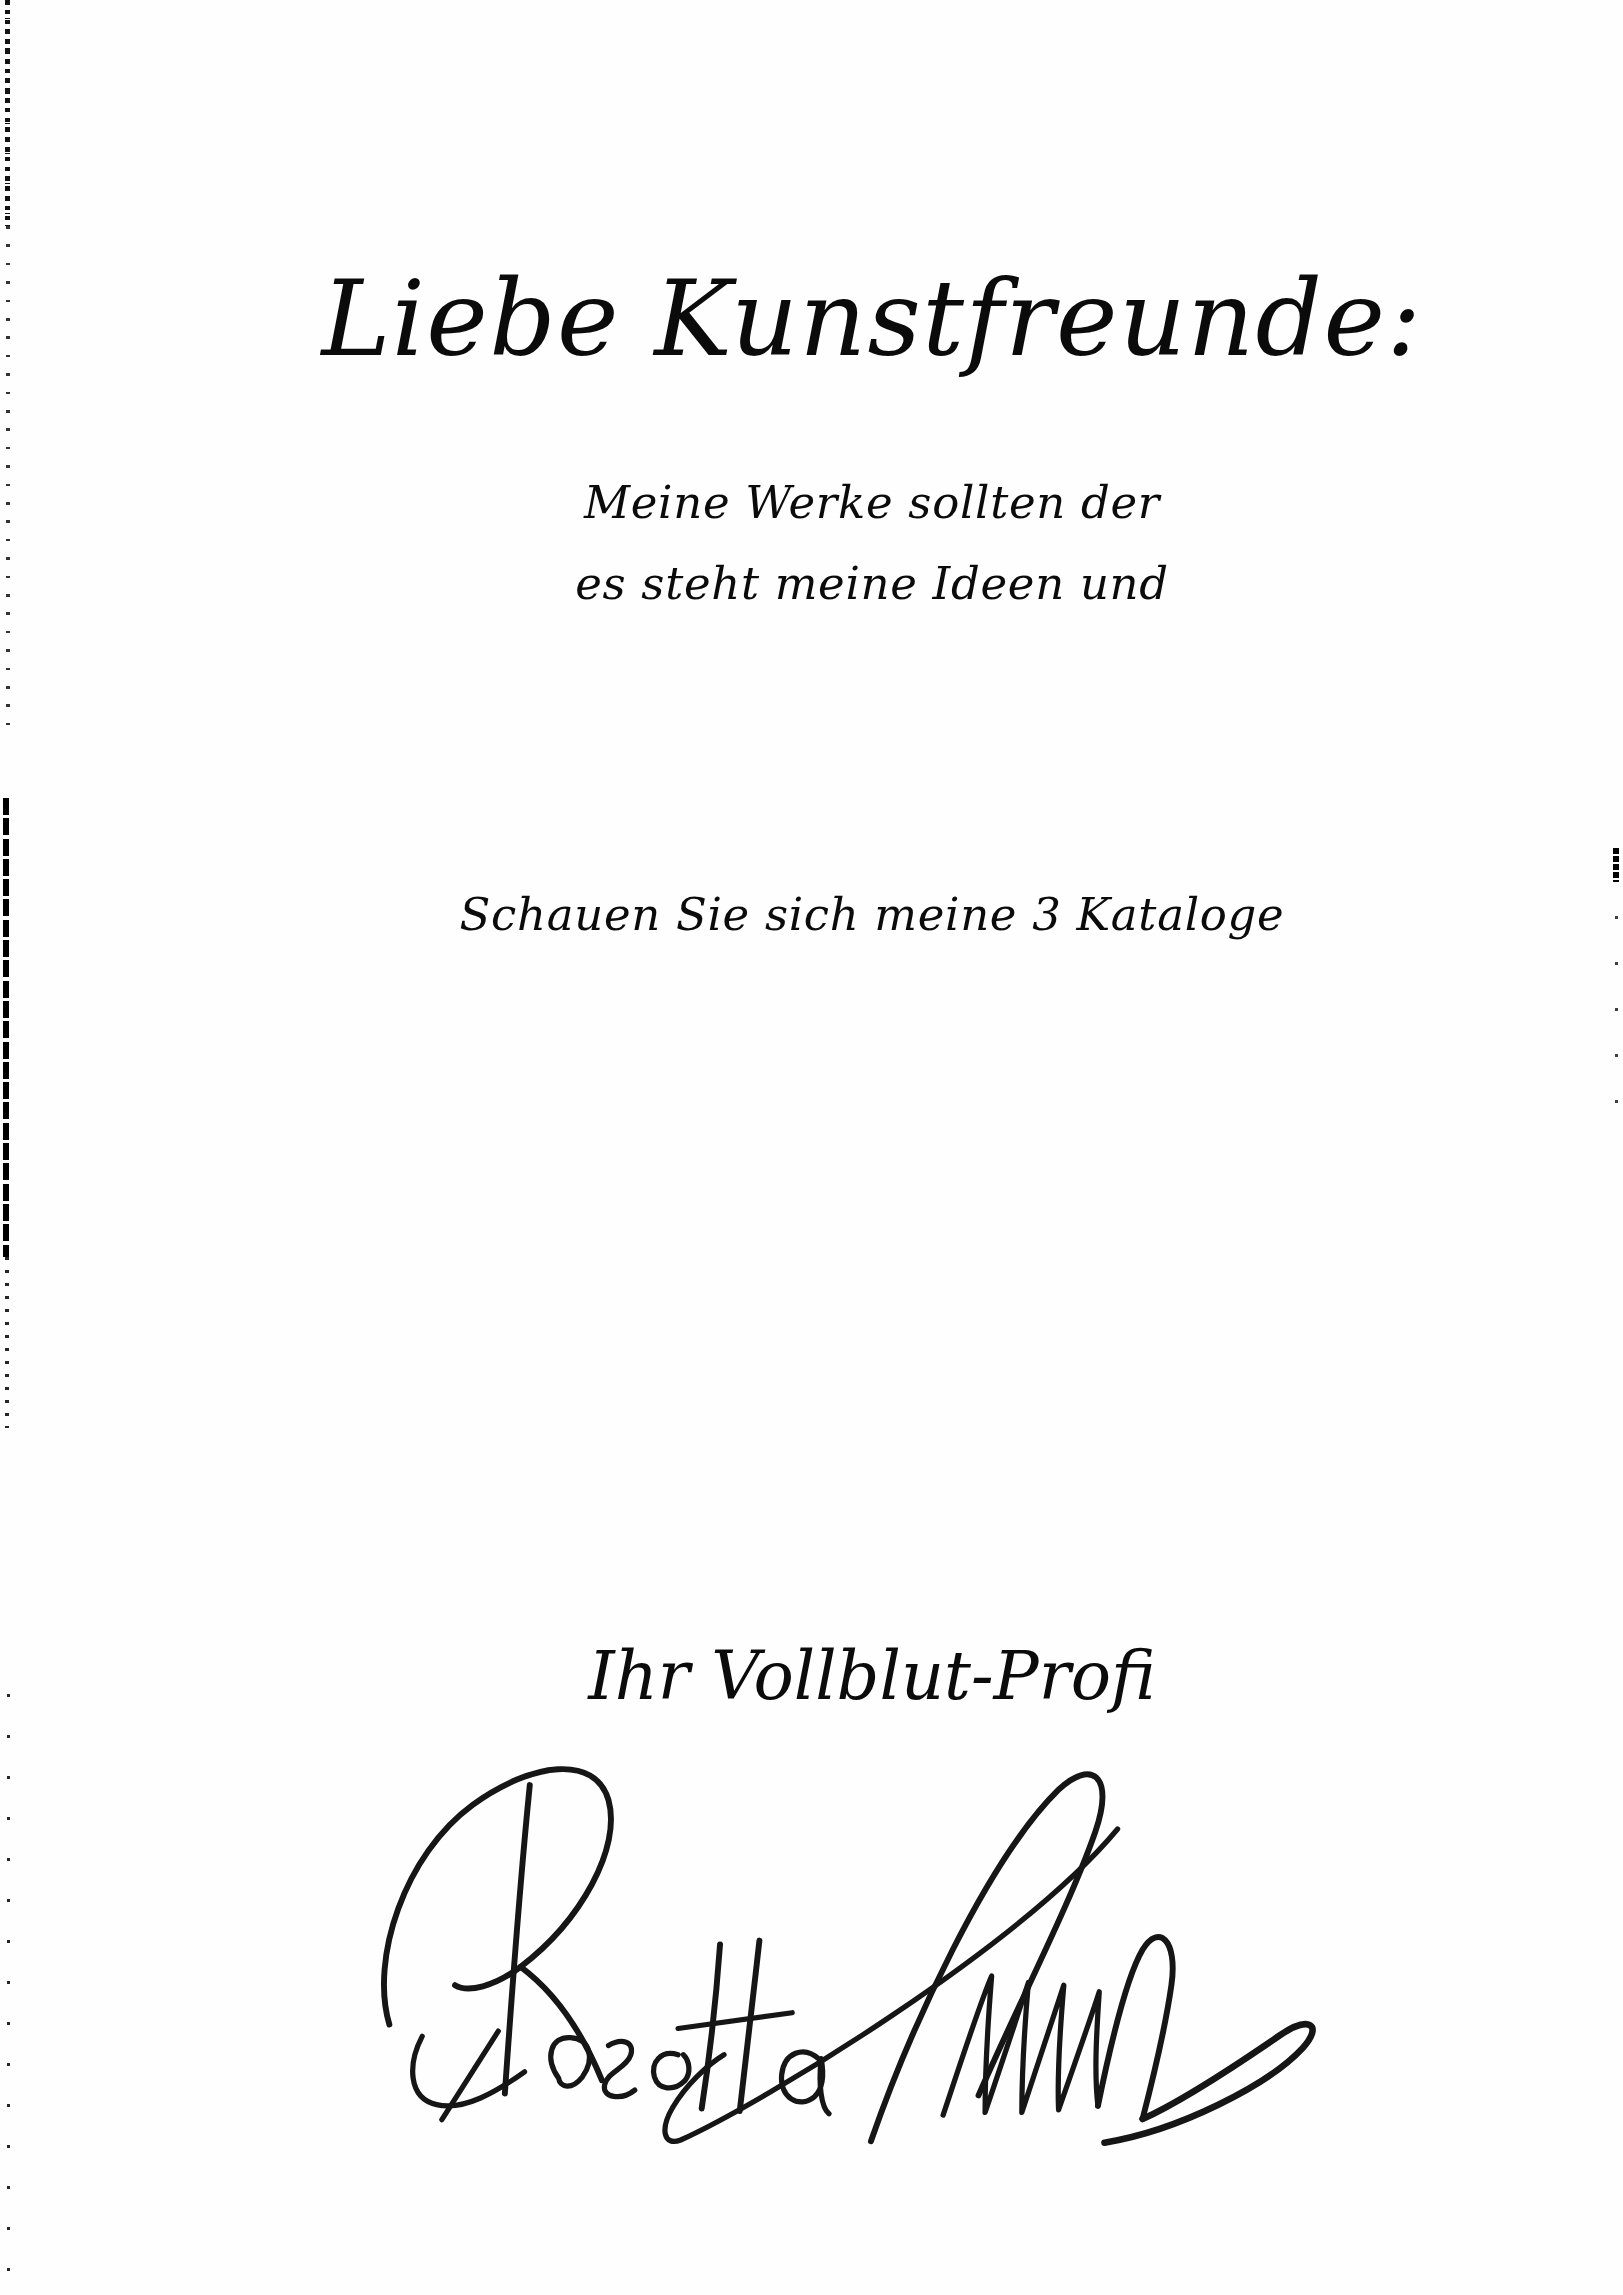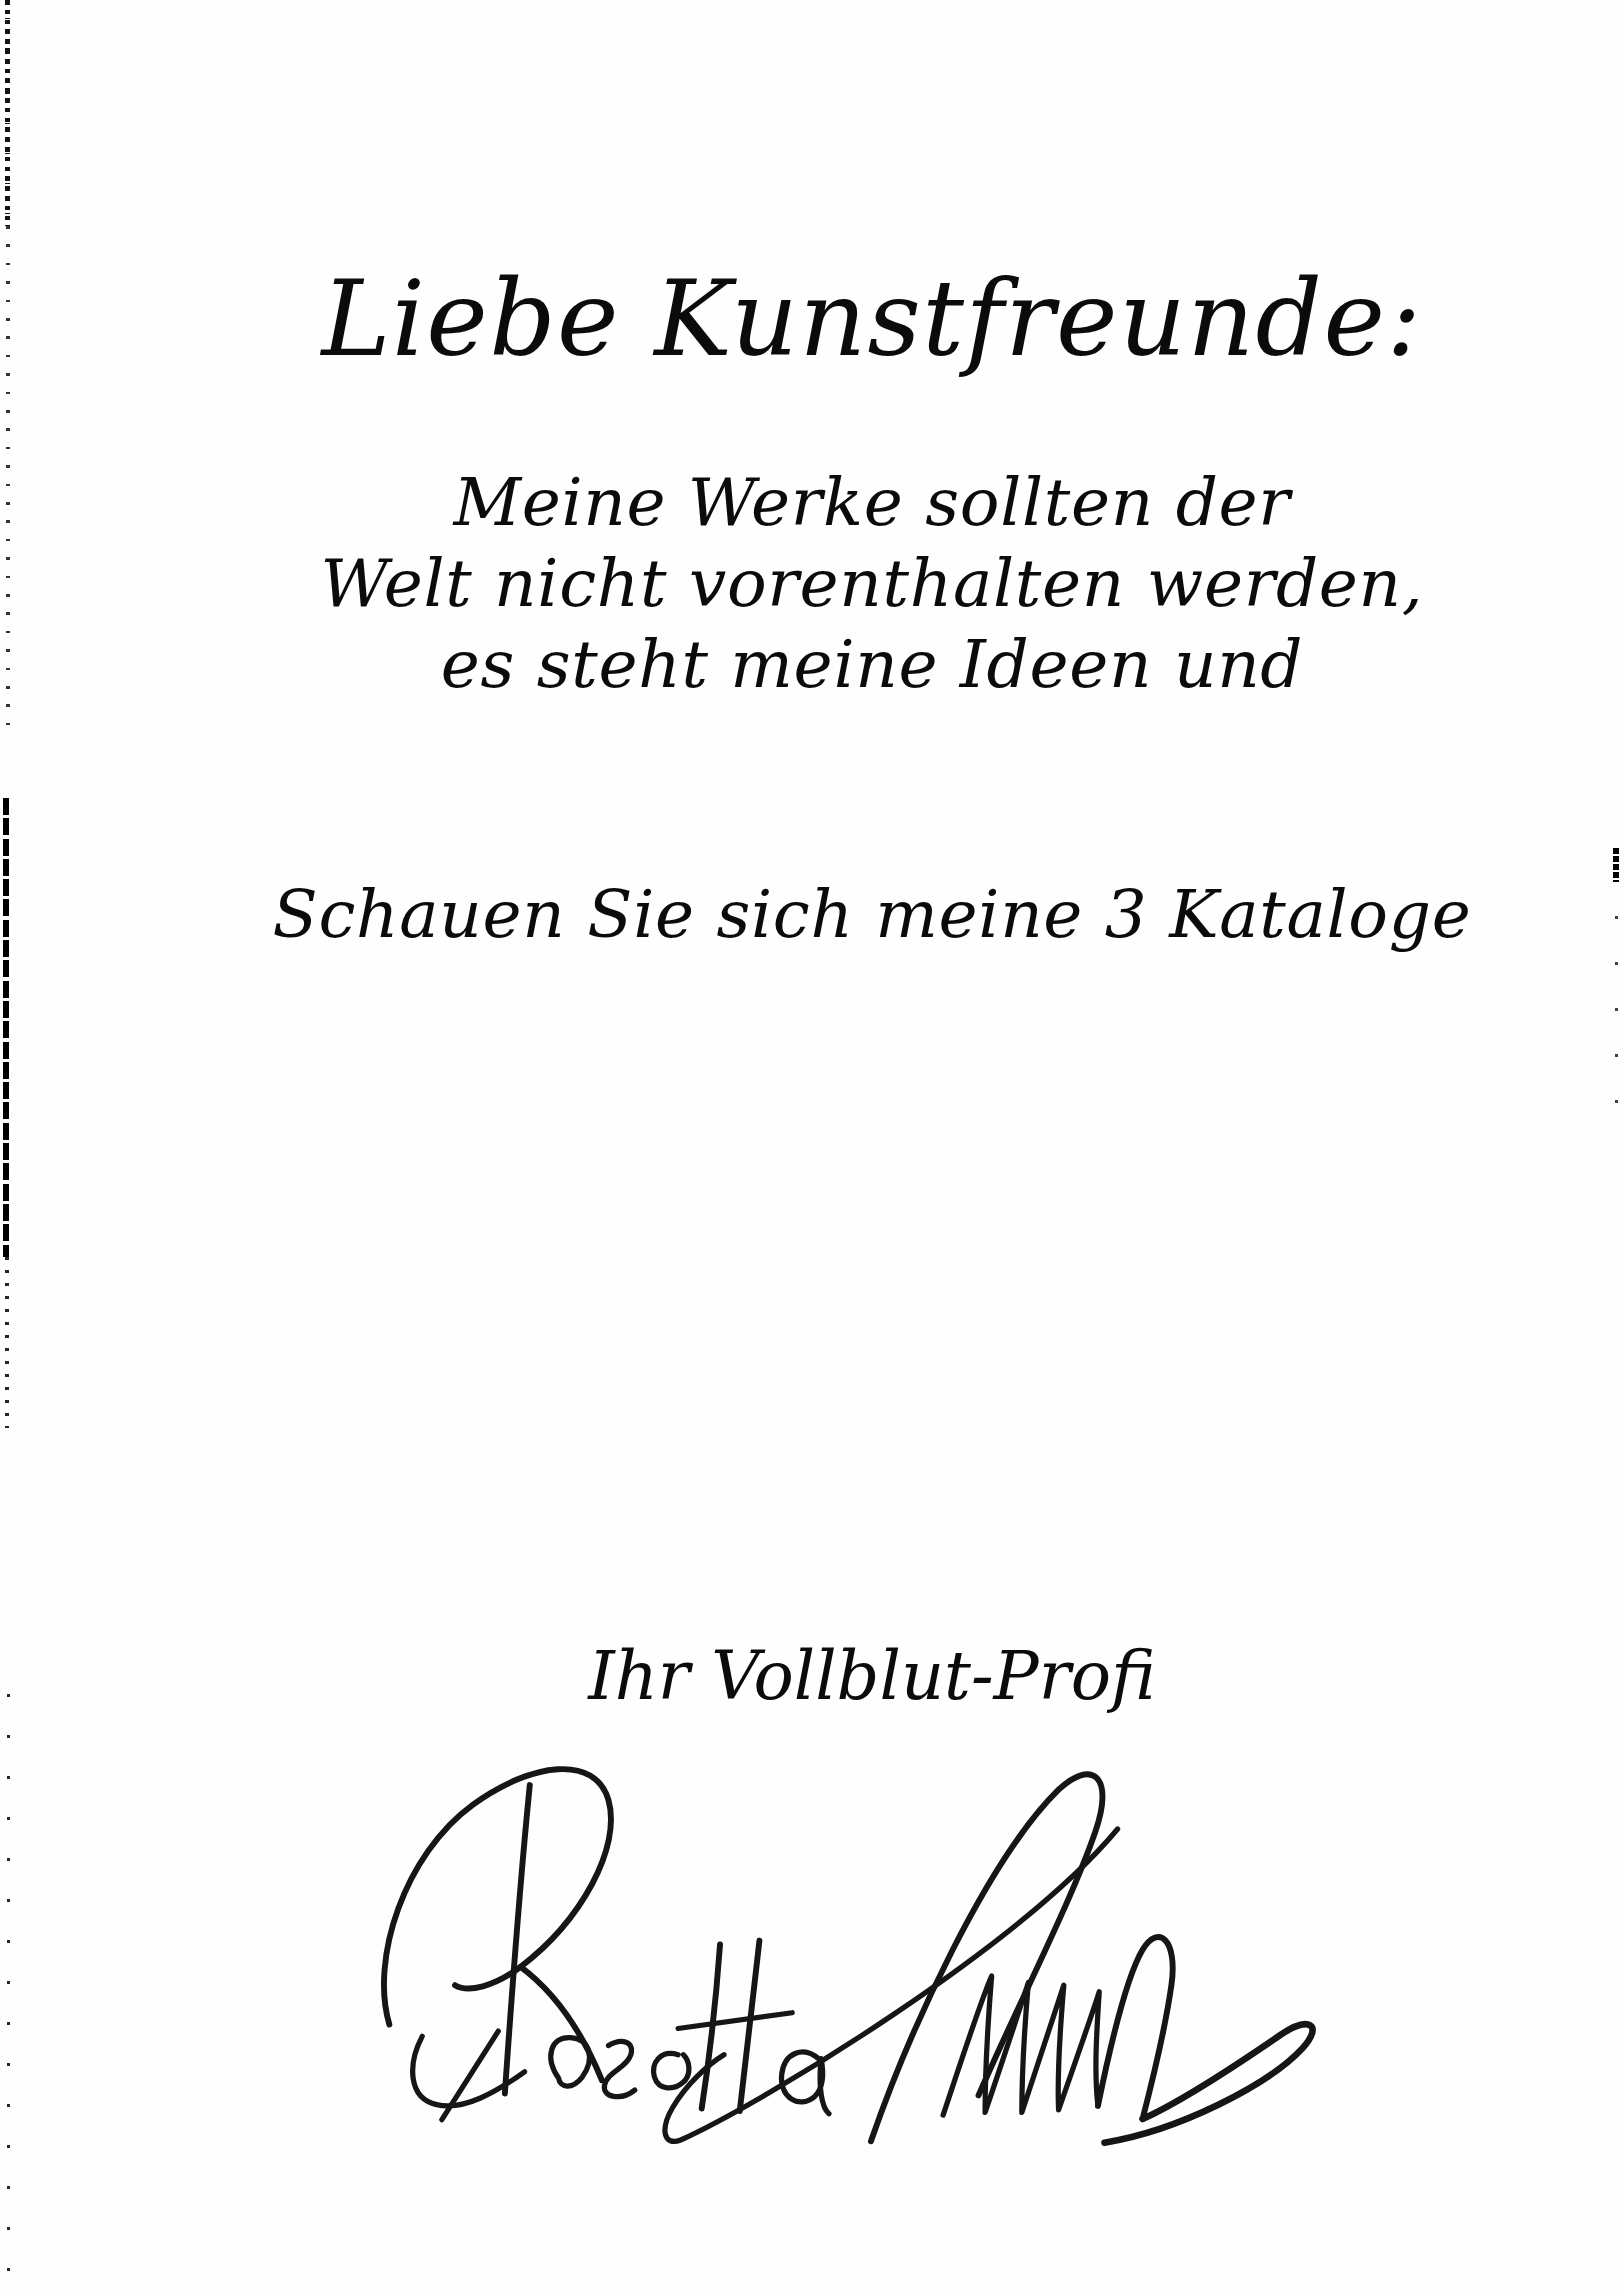--- a/index.html
+++ b/index.html
@@ -17,21 +17,21 @@
     text-align:center;
     font-style:italic;
   }
   .heading{
     top:257px;
     font-size:104px;
     line-height:1.2;
     letter-spacing:1.3px;
   }
   .para{
-    font-size:66px;
+    font-size:45px;
     line-height:81px;
     letter-spacing:0.7px;
   }
   .p1{top:462px;}
   .p2{top:874px;}
   .p3{top:1115px;}
   .closing{top:1617px;font-size:67px;line-height:81px;margin-top:19px;}
   .sig-wrap{
     position:absolute;left:364px;top:1749px;width:985px;height:433px;
   }
@@ -85,21 +85,20 @@
   <div class="edge edge-bar"></div>
   <div class="edge edge-low"></div>
   <div class="edge edge-bottom"></div>
   <div class="edge edge-right-mark"></div>
   <div class="edge edge-right-dashes"></div>
 
   <div class="text-col heading">Liebe Kunstfreunde:</div>
 
   <div class="text-col para p1">
     <div>Meine Werke sollten der</div>
-    <div>Welt nicht vorenthalten werden,</div>
     <div>es steht meine Ideen und</div>
   </div>
 
   <div class="text-col para p2">
     <div>Schauen Sie sich meine 3 Kataloge</div>
   </div>
 
 
   <div class="text-col closing">Ihr Vollblut-Profi</div>
 

